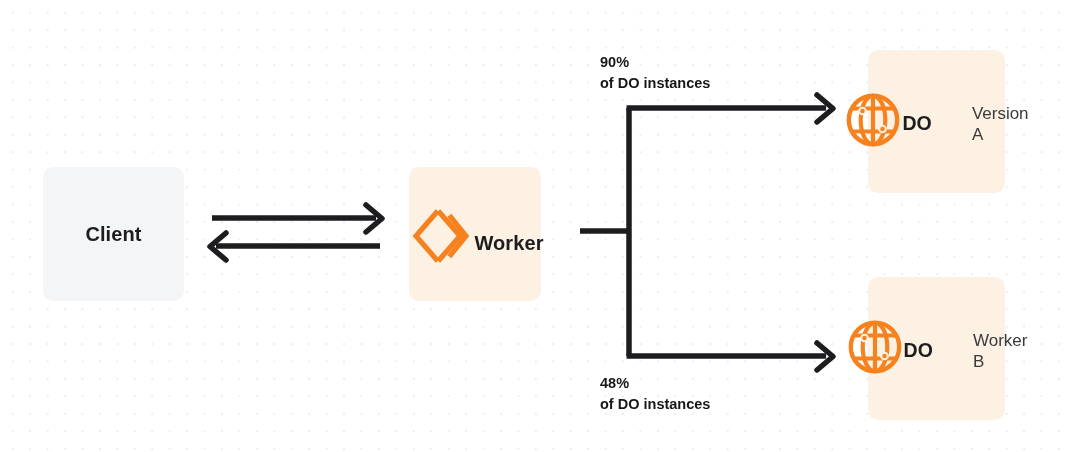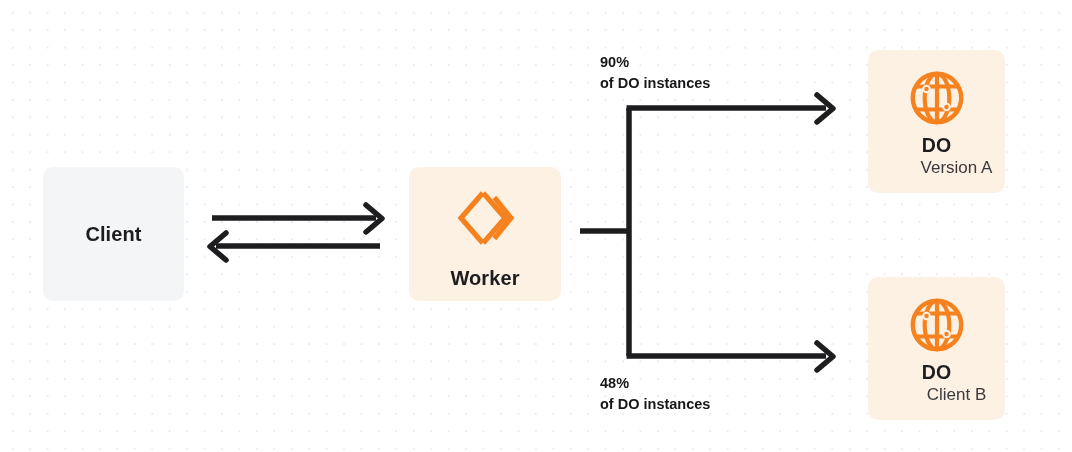--- a/index.html
+++ b/index.html
@@ -18,36 +18,36 @@
     position: relative;
   }
   .canvas {
     position: absolute;
     inset: 0;
   }
   .node {
     position: absolute;
     border-radius: 10px;
     display: flex;
-    flex-direction: column;
+    flex-direction: row;
     align-items: center;
     justify-content: center;
     box-sizing: border-box;
   }
   .node-client {
     left: 43px;
     top: 167px;
     width: 141px;
     height: 134px;
     background: #f4f5f7;
   }
   .node-worker {
     left: 409px;
     top: 167px;
-    width: 152px;
+    width: 132px;
     height: 134px;
     background: #fdf1e3;
     padding-top: 6px;
   }
   .node-do-a {
     left: 868px;
     top: 50px;
     width: 137px;
     height: 143px;
     background: #fdf1e3;
@@ -184,21 +184,21 @@
         <circle cx="29" cy="29" r="24.2" stroke="#f6821f" stroke-width="4.4" fill="none"></circle>
         <line x1="29" y1="4.8" x2="29" y2="53.2" stroke="#f6821f" stroke-width="4.2"></line>
         <ellipse cx="29" cy="29" rx="12.3" ry="24.2" stroke="#f6821f" stroke-width="4.2" fill="none"></ellipse>
         <line x1="8.2" y1="17.5" x2="49.8" y2="17.5" stroke="#f6821f" stroke-width="4.2"></line>
         <line x1="8.2" y1="40.5" x2="49.8" y2="40.5" stroke="#f6821f" stroke-width="4.2"></line>
         <circle cx="18.5" cy="20" r="3.3" fill="#f6821f" stroke="#fdf1e3" stroke-width="2.1"></circle>
         <circle cx="38.5" cy="38" r="3.3" fill="#f6821f" stroke="#fdf1e3" stroke-width="2.1"></circle>
       </svg>
     </span>
     <div class="node-title">DO</div>
-    <div class="node-sub">Client B</div>
+    <div class="node-sub">Worker B</div>
   </div>
 
   <div class="edge-label label-90">
     <div>90%</div>
     <div>of DO instances</div>
   </div>
 
   <div class="edge-label label-10">
     <div>48%</div>
     <div>of DO instances</div>

